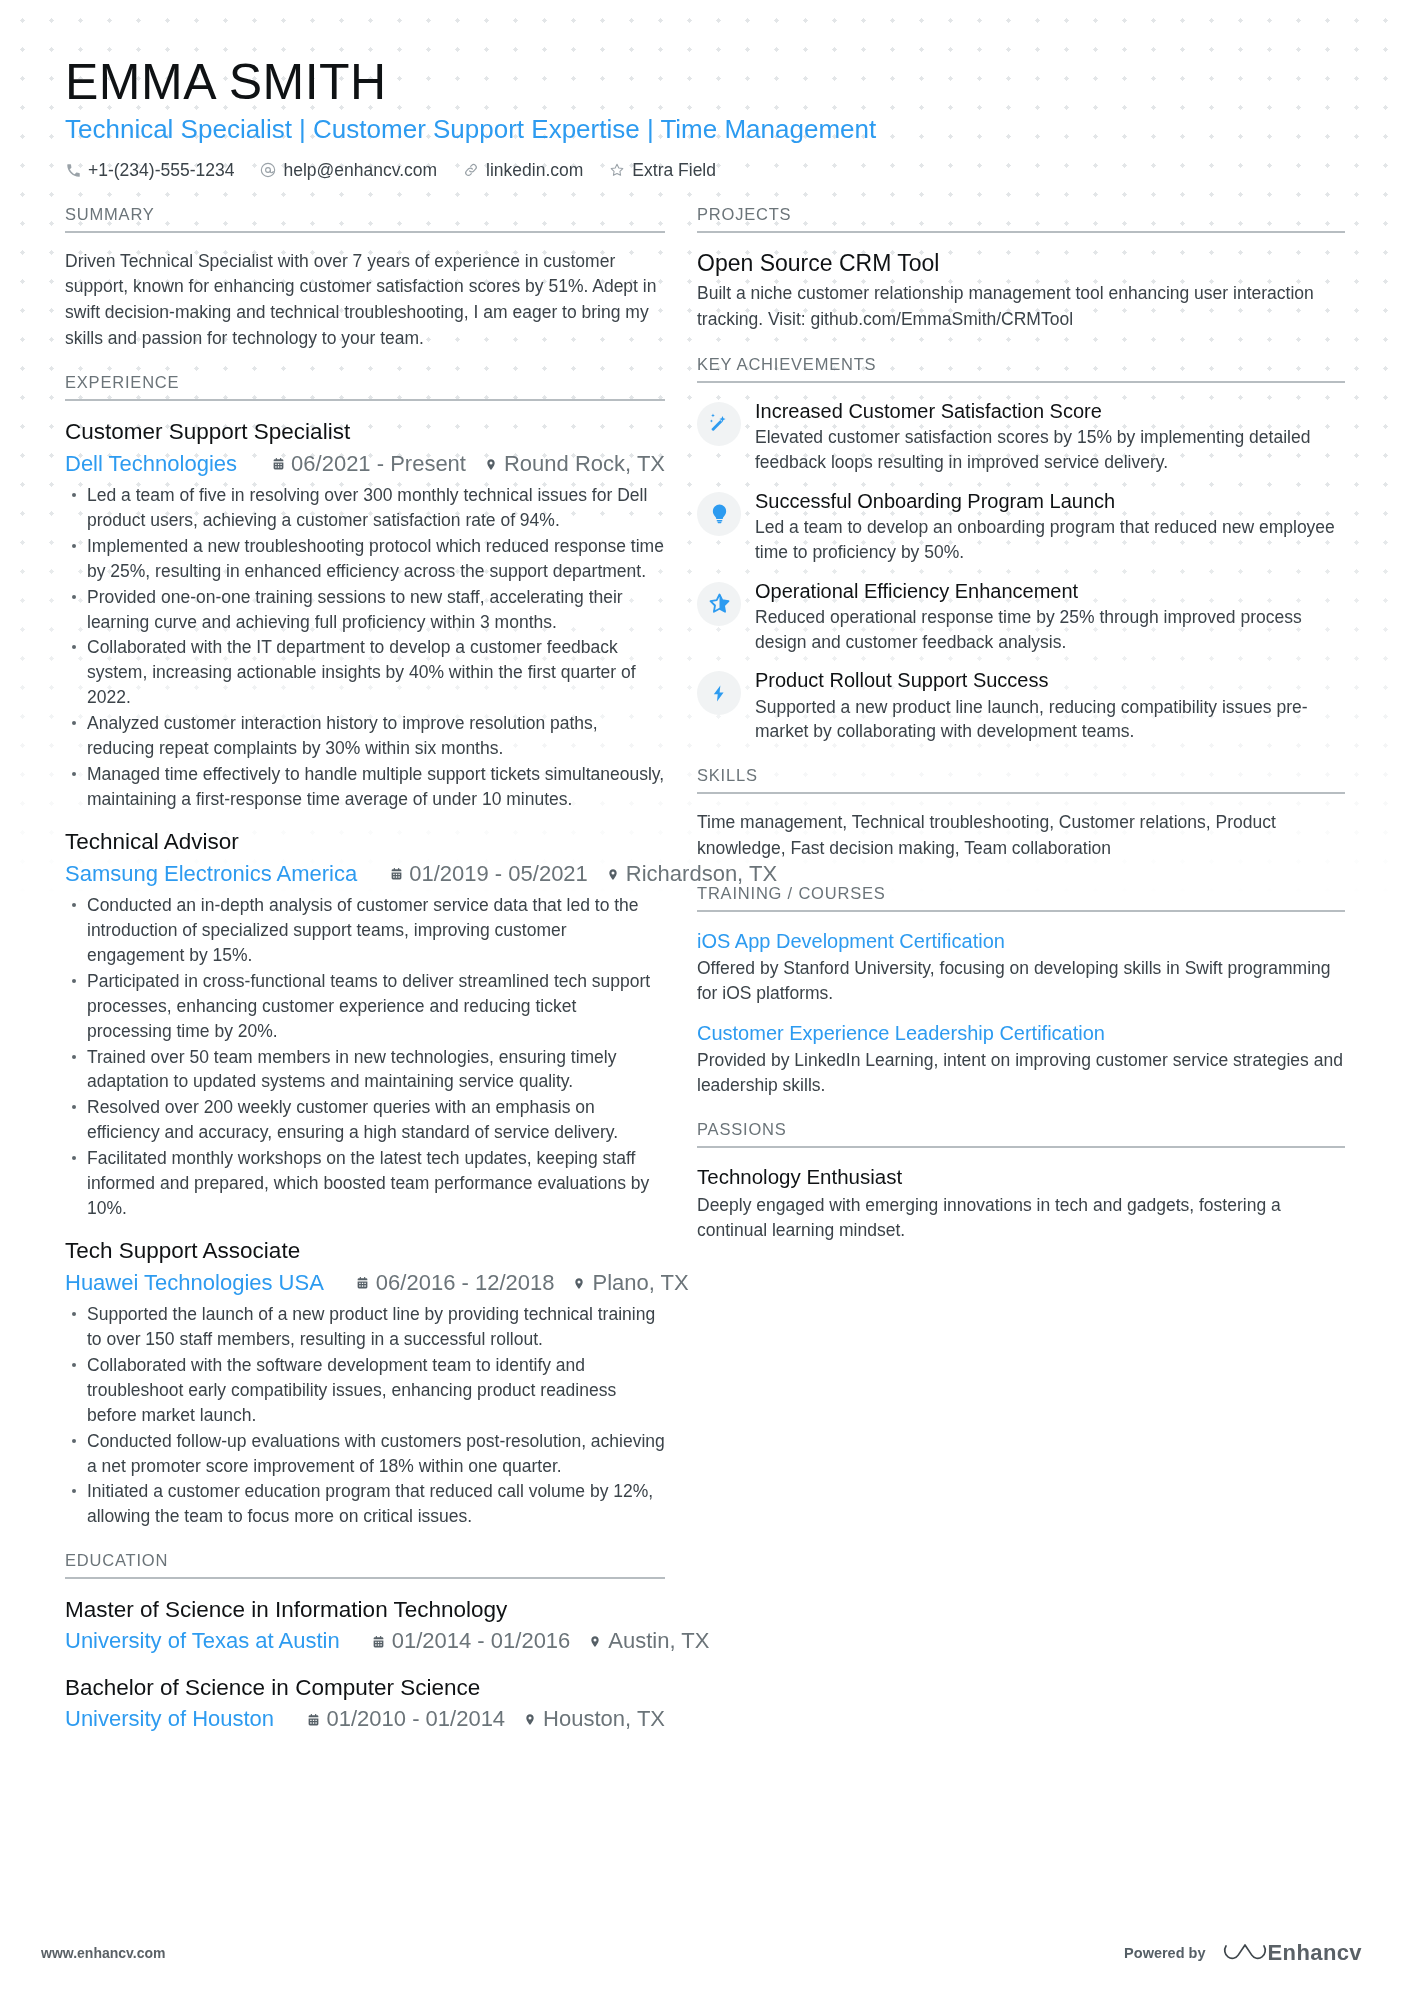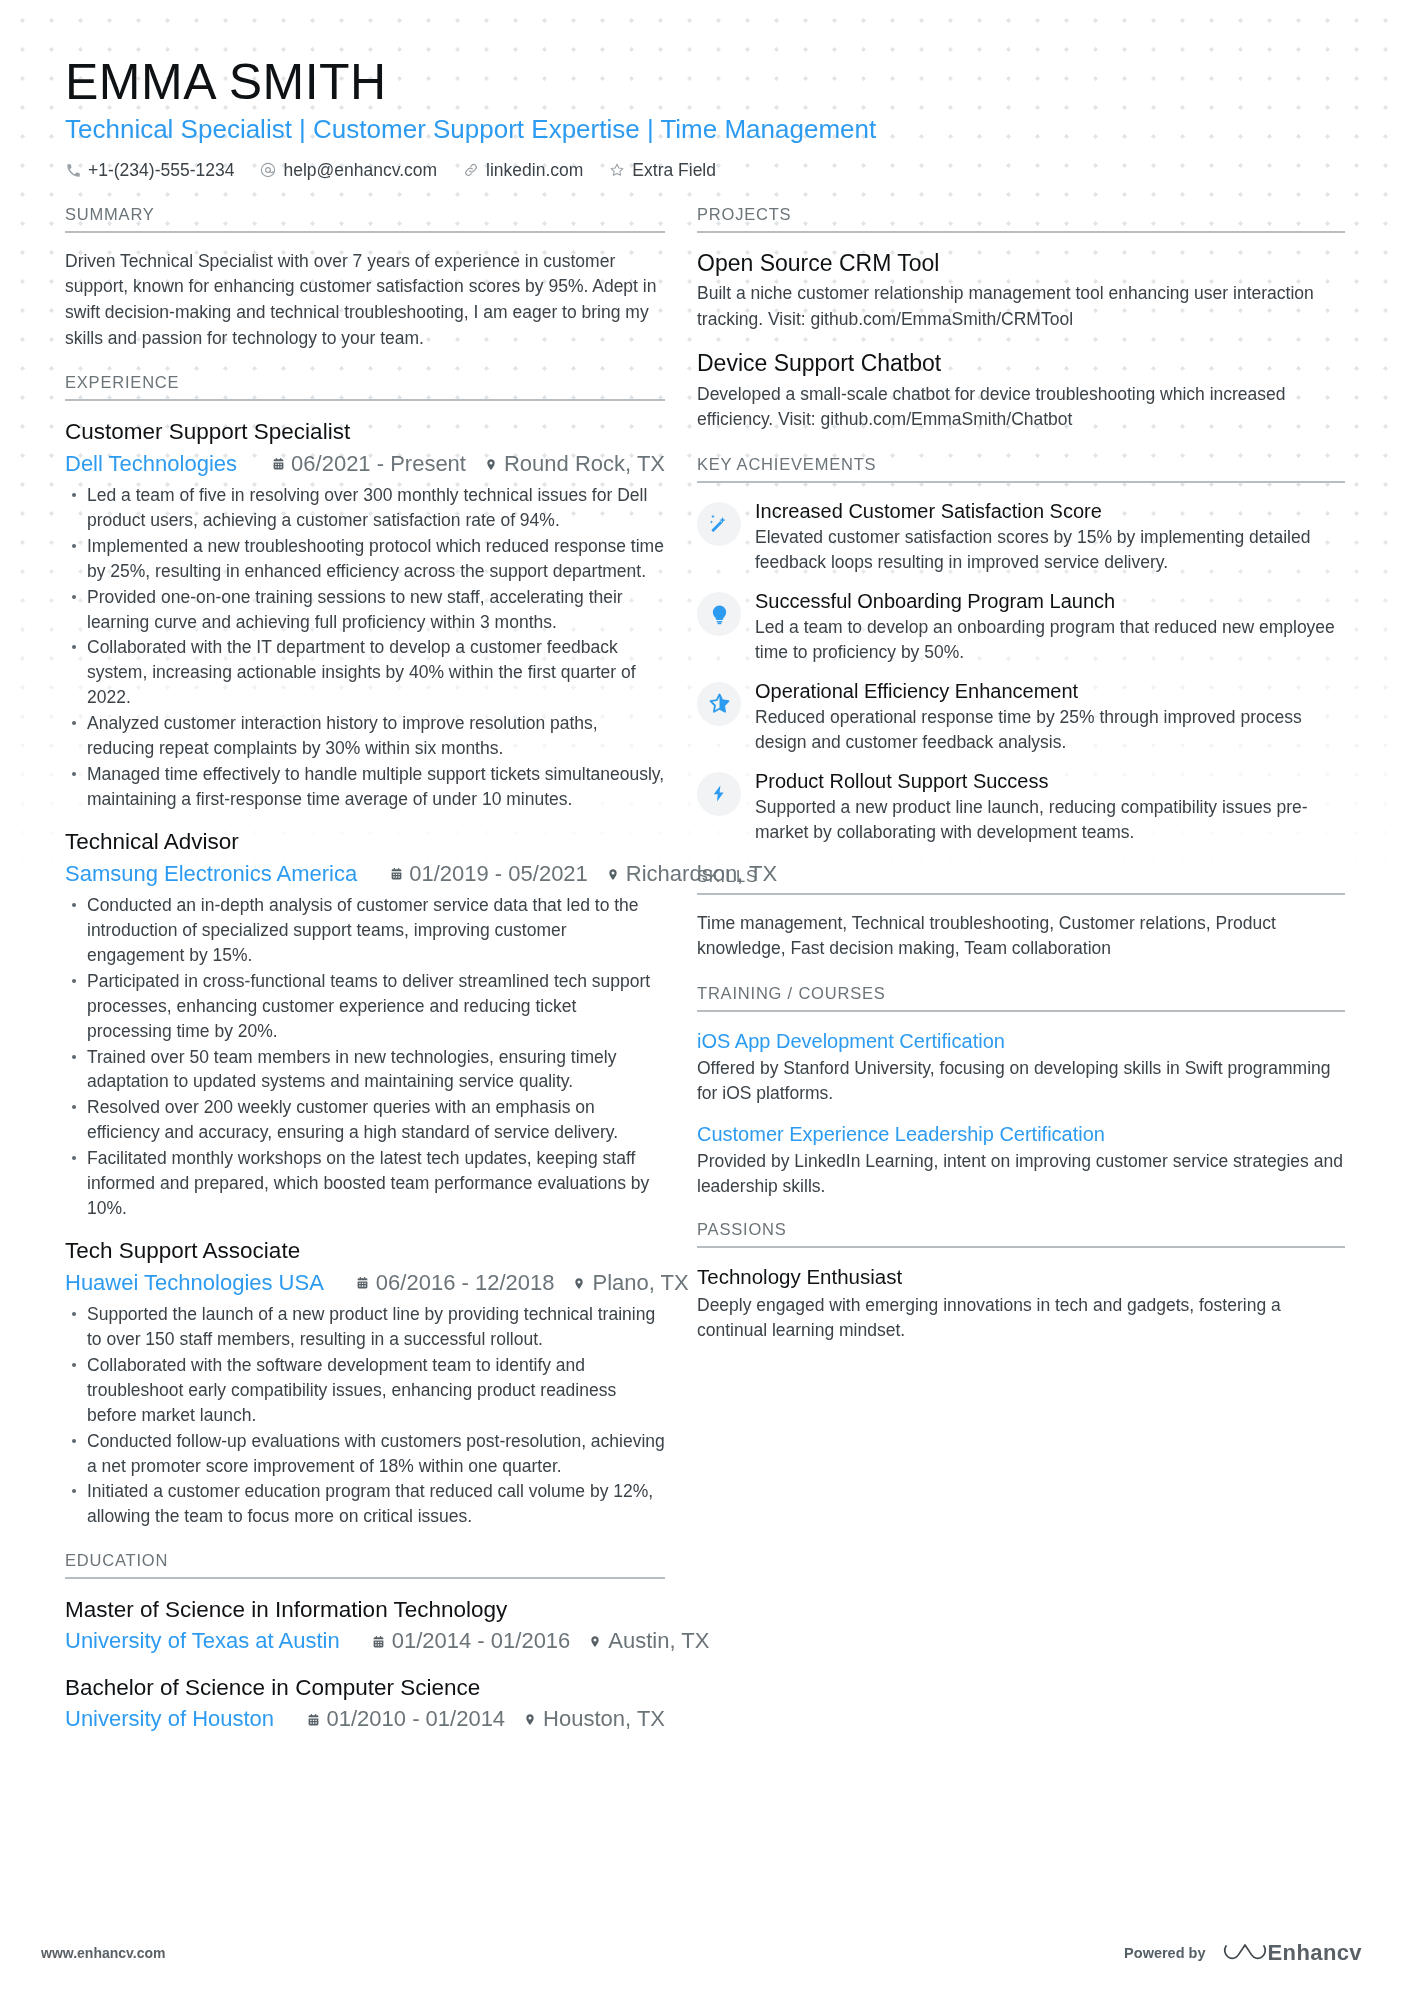--- a/index.html
+++ b/index.html
@@ -241,21 +241,21 @@
         </div>
       </div>
     </div>
 
     <div class="cols">
 
       <div class="col-left">
 
         <div>
           <div class="sec-head first">SUMMARY</div>
-          <div class="para">Driven Technical Specialist with over 7 years of experience in customer support, known for enhancing customer satisfaction scores by 95%. Adept in swift decision-making and technical troubleshooting, I am eager to bring my skills and passion for technology to your team.</div>
+          <div class="para">Driven Technical Specialist with over 7 years of experience in customer support, known for enhancing customer satisfaction scores by 51%. Adept in swift decision-making and technical troubleshooting, I am eager to bring my skills and passion for technology to your team.</div>
         </div>
 
         <div>
           <div class="sec-head">EXPERIENCE</div>
 
           <div class="entry">
             <div class="entry-title">Customer Support Specialist</div>
             <div class="entry-meta">
               <span class="org">Dell Technologies</span>
               <span class="meta-spacer"></span>
@@ -403,24 +403,20 @@
       </div>
 
       <div class="col-right">
 
         <div>
           <div class="sec-head first">PROJECTS</div>
 
           <div class="proj">
             <div class="proj-title">Open Source CRM Tool</div>
             <div class="para">Built a niche customer relationship management tool enhancing user interaction tracking. Visit: github.com/EmmaSmith/CRMTool</div>
-          </div>
-          <div class="proj">
-            <div class="proj-title">Device Support Chatbot</div>
-            <div class="para">Developed a small-scale chatbot for device troubleshooting which increased efficiency. Visit: github.com/EmmaSmith/Chatbot</div>
           </div>
         </div>
 
         <div>
           <div class="sec-head">KEY ACHIEVEMENTS</div>
 
           <div class="ach">
             <div class="ach-ico">
               <svg width="23" height="23" viewBox="0 0 24 24" fill="currentColor">
                   <path d="M15.1 4.2l1 2.2 2.2 1-2.2 1-1 2.2-1-2.2-2.2-1 2.2-1 1-2.2z"></path>

